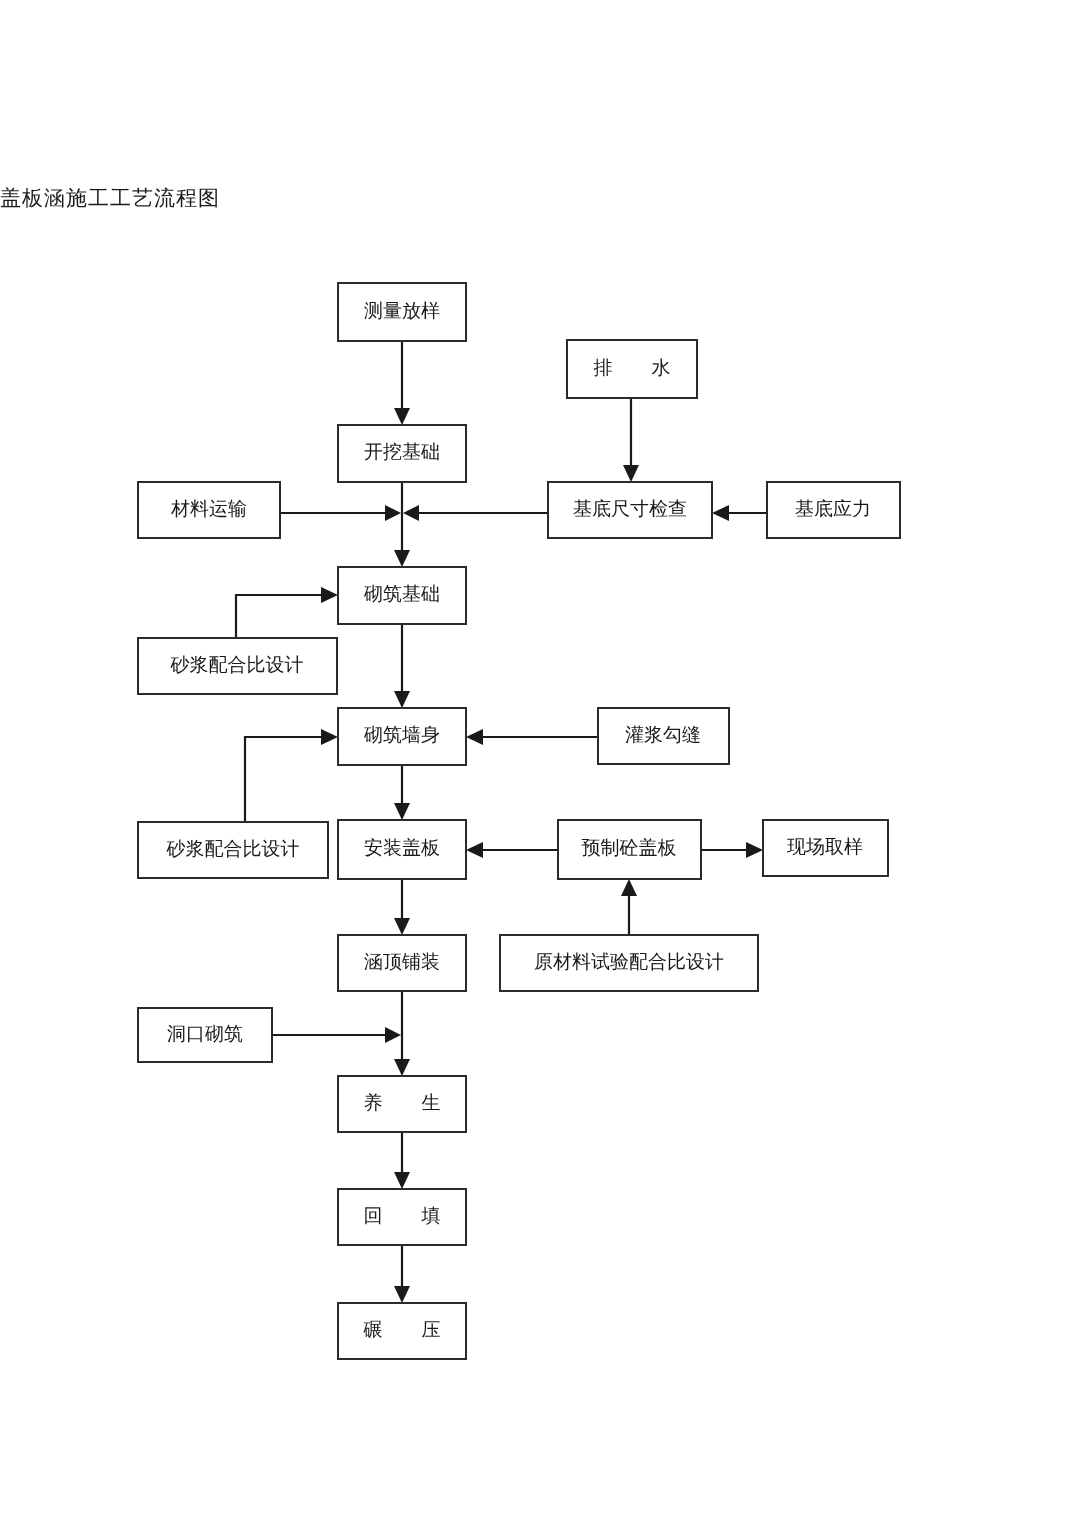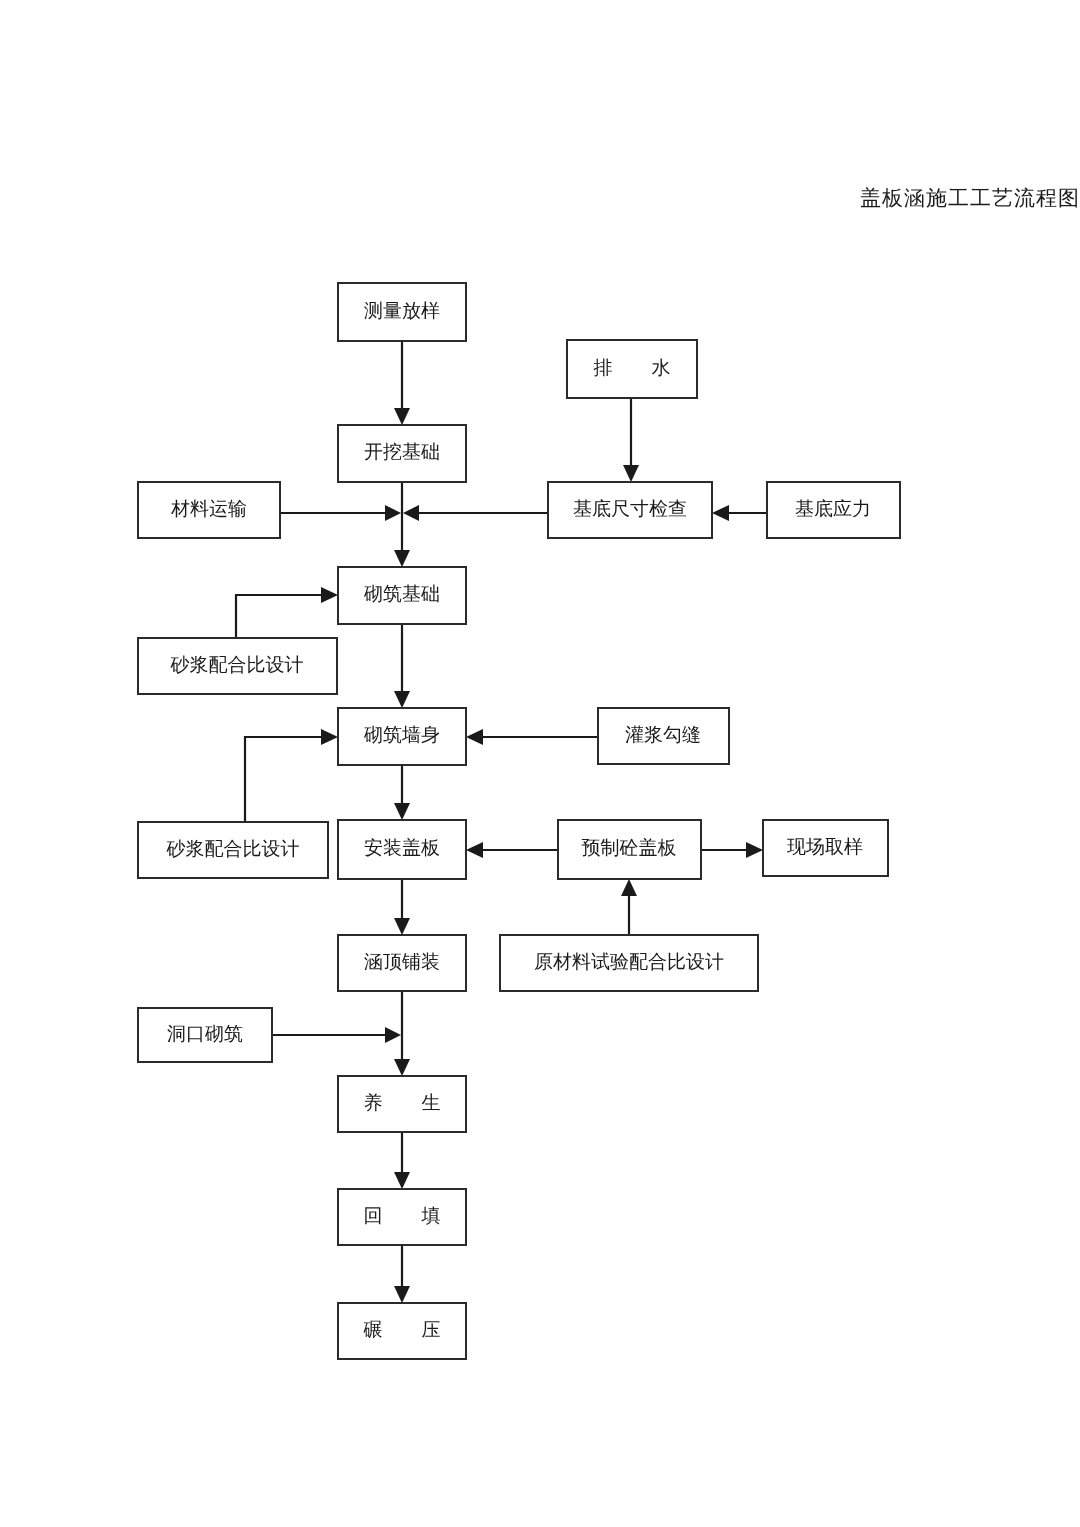--- a/index.html
+++ b/index.html
@@ -18,21 +18,21 @@
     position: relative;
     width: 1080px;
     height: 1527px;
     background: #ffffff;
   }
   #doc-title {
     position: absolute;
     left: 0;
     top: 184px;
     width: 1080px;
-    text-align: right;
+    text-align: left;
     font-size: 21px;
     letter-spacing: 1px;
     color: #1a1a1a;
     font-family: "Liberation Serif", "DejaVu Serif", serif;
   }
   #flow-svg {
     position: absolute;
     left: 0;
     top: 0;
   }

